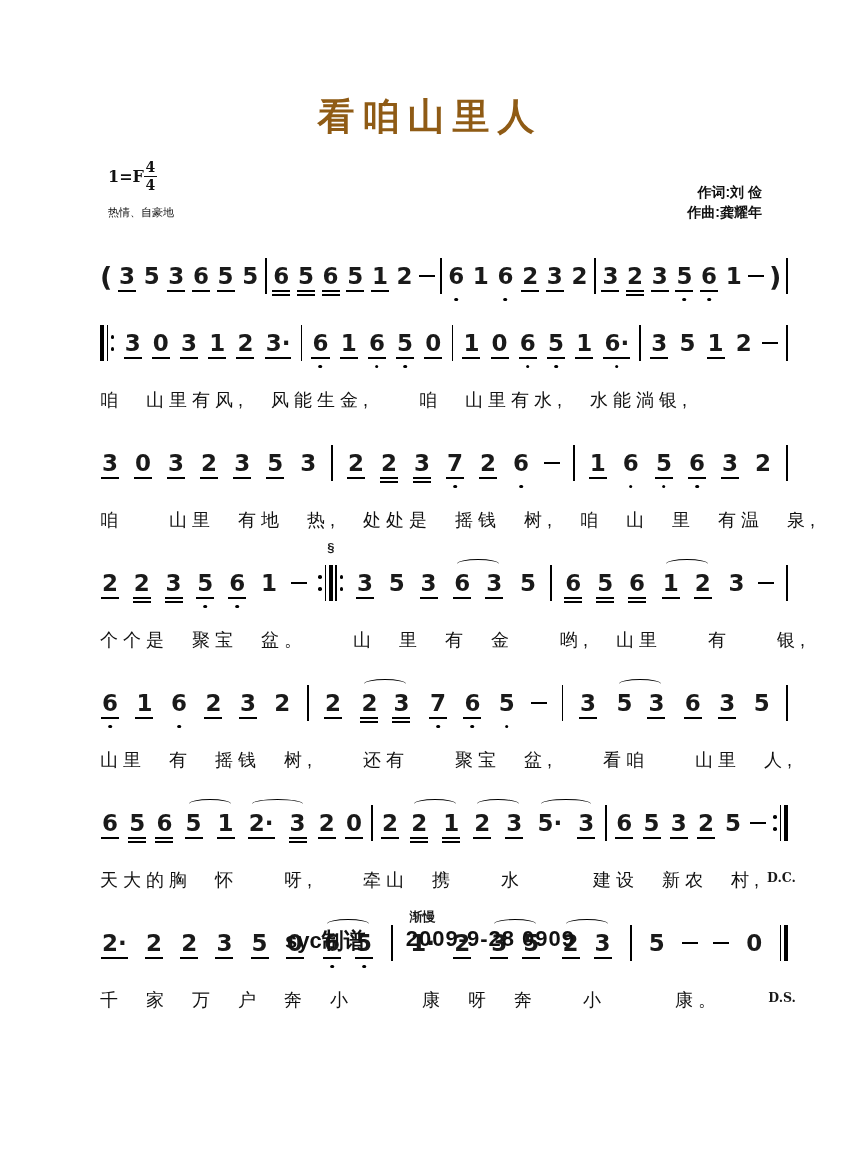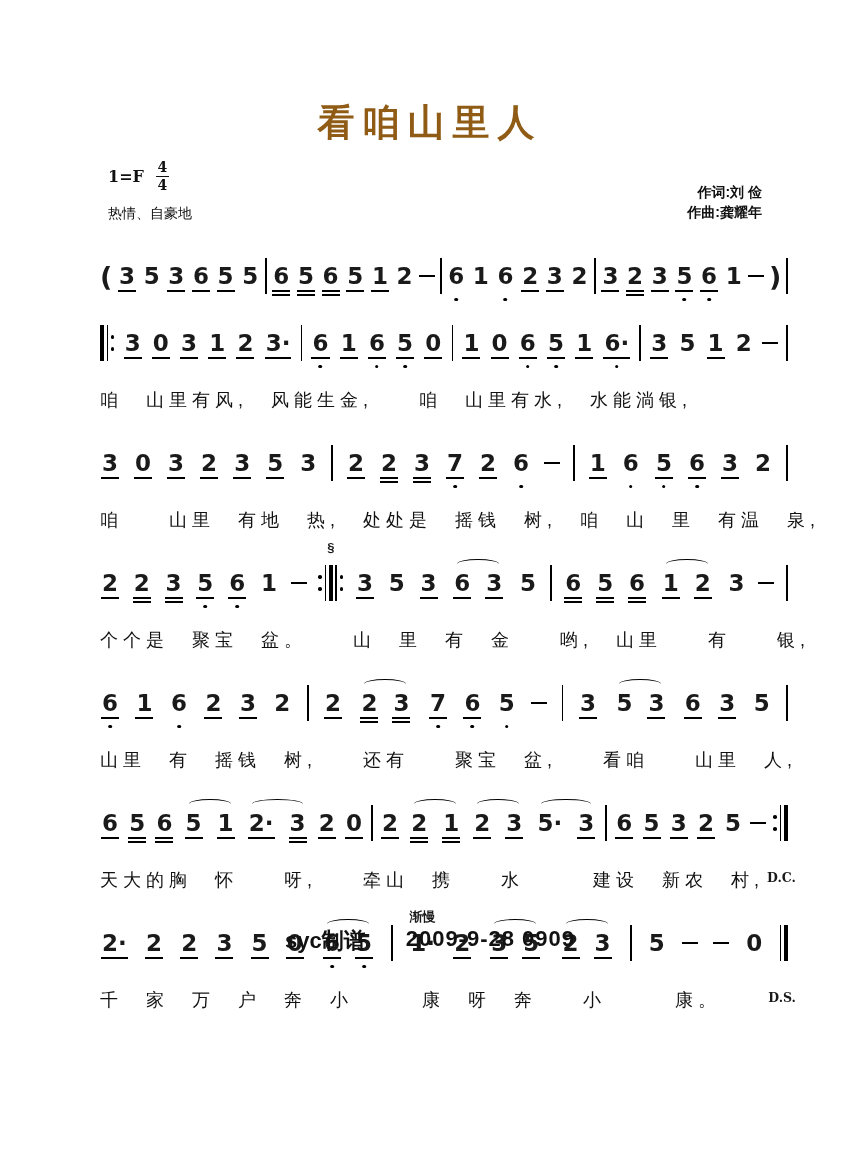--- a/index.html
+++ b/index.html
@@ -1,25 +1,25 @@
 <!DOCTYPE html>
 <html><head>
 <meta charset="utf-8">
 <style>
   html,body{margin:0;padding:0;background:#fff;}
   .page{position:relative;width:860px;height:1159px;background:#ffffff;overflow:hidden;
         font-family:"Liberation Sans",sans-serif;color:#1a1a1a;}
-  .title{position:absolute;top:98px;left:0;width:100%;text-align:center;
+  .title{position:absolute;top:92px;left:0;width:100%;text-align:center;
          font-family:"DejaVu Serif",serif;font-weight:bold;font-size:37px;letter-spacing:8px;}
   .meta-left{position:absolute;left:108px;top:160px;}
-  .key-row{display:flex;align-items:center;gap:12px;font-family:"DejaVu Serif",serif;
+  .key-row{display:flex;align-items:center;font-family:"DejaVu Serif",serif;
            font-size:16px;font-weight:bold;color:#111;}
   .meter{display:inline-flex;flex-direction:column;align-items:center;font-size:14px;line-height:1.05;}
   .meter .frac-line{width:13px;height:1.4px;background:#111;margin:1px 0;}
-  .tempo{margin-top:12px;font-size:14px;color:#111;}
+  .tempo{margin-top:12px;font-size:11px;color:#111;}
   .meta-right{position:absolute;right:98px;top:182px;font-size:14px;font-weight:bold;
               line-height:1.45;color:#111;text-align:right;}
   .score{position:absolute;left:100px;top:236px;width:688px;}
   .system{position:relative;padding-top:22px;margin-bottom:9px;}
   .notes-row{display:flex;justify-content:space-between;align-items:center;height:36px;}
   .lyrics-row{position:relative;margin-top:27px;height:26px;font-size:18px;letter-spacing:5px;
               white-space:nowrap;color:#111;}
   
   .note{position:relative;display:inline-block;font-family:"DejaVu Sans",sans-serif;
         font-weight:bold;font-size:23px;line-height:1;padding:0 2px;}

